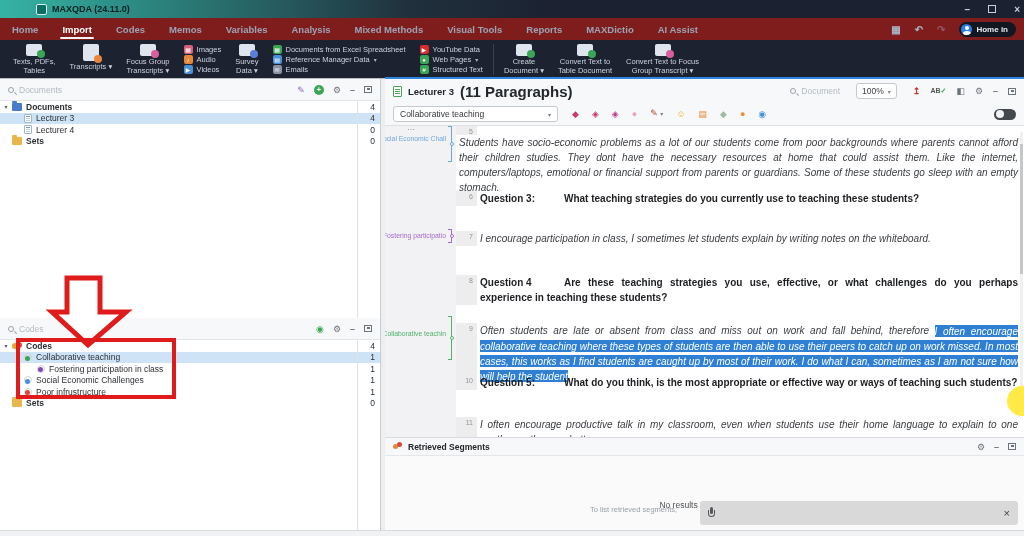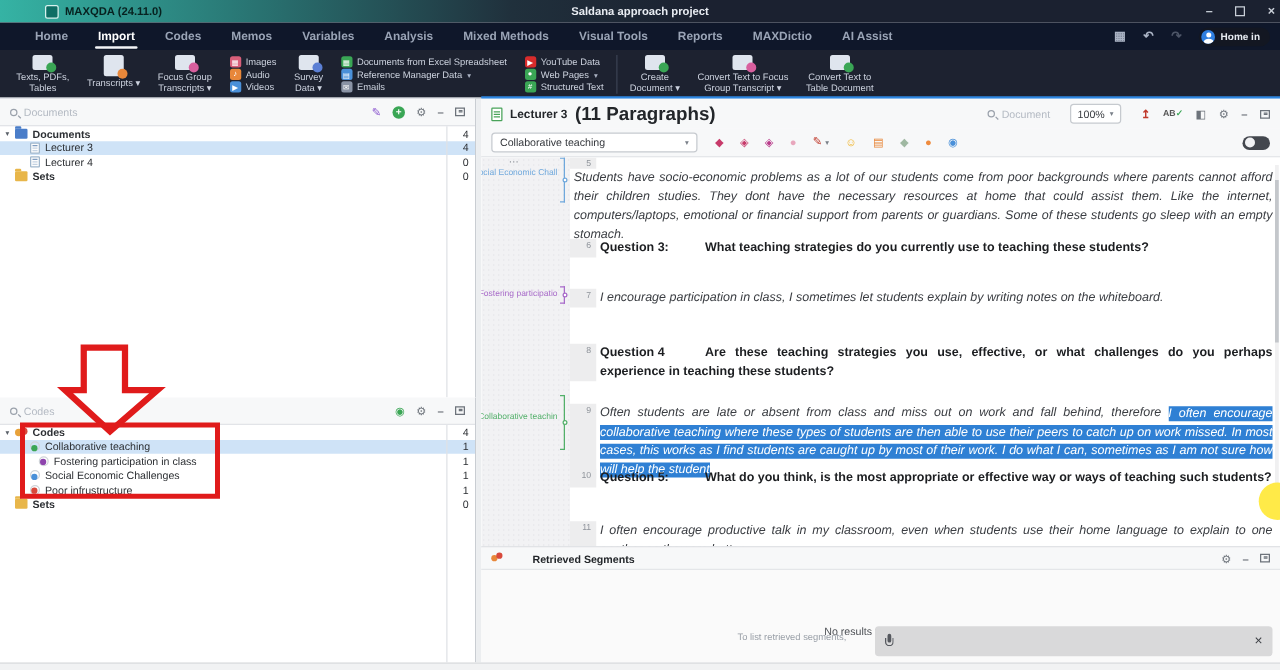--- a/index.html
+++ b/index.html
@@ -12,22 +12,22 @@
   
   .titlebar{position:absolute;left:0;top:0;width:1024px;height:18px;
     background:linear-gradient(90deg,#35b3a4 0%,#2a7a77 18%,#20303c 40%,#1b2130 55%);
     display:flex;align-items:center;color:#07211f;font-size:9px;font-weight:bold;}
   .tb-appicon{width:11px;height:11px;margin-left:36px;margin-right:5px;border-radius:2px;
     background:#0e6e64;border:1px solid #d7f2ee;display:inline-block;}
   .tb-title{position:absolute;left:0;right:0;text-align:center;color:#e8ecf2;font-weight:bold;font-size:9px;}
   .tb-win{position:absolute;right:4px;top:0;height:18px;display:flex;align-items:center;gap:18px;color:#c9cfd8;font-size:10px;}
   .tb-win .wbox{width:8px;height:8px;border:1px solid #c9cfd8;display:inline-block;}
   
-  .menubar{position:absolute;left:0;top:18px;width:1024px;height:22px;background:#0f172a;
-    display:flex;align-items:flex-start;color:#9aa4b6;font-size:9.5px;font-weight:bold;padding-left:16px;}
+  .menubar{position:absolute;left:0;top:18px;width:1024px;height:22px;background:#7f1d1d;
+    display:flex;align-items:flex-start;color:#9aa4b6;font-size:9.5px;font-weight:bold;}
   .menu-item{padding:0 12px;height:22px;display:flex;align-items:center;position:relative;cursor:default;}
   .menu-item.active{color:#ffffff;}
   .menu-item.active::after{content:"";position:absolute;left:10px;right:10px;bottom:1px;height:2px;background:#f2f4f7;border-radius:1px;}
   .menubar-right{position:absolute;right:8px;top:0;height:22px;display:flex;align-items:center;gap:14px;}
   .mb-ic{color:#aab3c4;font-size:10px;}
   .mb-ic.dim{opacity:.4;}
   .signin{display:flex;align-items:center;gap:4px;background:#131722;border-radius:9px;height:15px;padding:0 8px 0 2px;color:#e7ebf1;font-size:8px;font-weight:bold;}
   .signin-av{width:11px;height:11px;border-radius:50%;background:#2f7fe0;position:relative;overflow:hidden;}
   .signin-av::before{content:"";position:absolute;left:3.5px;top:2px;width:4px;height:4px;border-radius:50%;background:#fff;}
   .signin-av::after{content:"";position:absolute;left:1.5px;top:7px;width:8px;height:5px;border-radius:50% 50% 0 0;background:#fff;}
@@ -115,21 +115,21 @@
   .ptext{flex:1;padding-left:3px;font-size:10px;line-height:15px;text-align:justify;}
   .ptext.answer{font-style:italic;color:#3a3d42;}
   .ptext.question{font-weight:bold;color:#1c1e21;font-size:10px;}
   .qlabel{display:inline-block;width:84px;}
   .hl{background:#2f80d4;color:#fff;padding:0.5px 0;}
   .scrollbar{position:absolute;right:1px;top:6px;width:3px;height:280px;background:#f0f0f1;}
   .scrollthumb{position:absolute;right:1px;top:18px;width:3px;height:130px;background:#c4c7cb;}
   .ycursor{position:absolute;left:622px;top:260px;width:30px;height:30px;border-radius:50%;background:#ffe93e;opacity:.95;}
   
   .rs-panel{position:absolute;left:385px;top:437px;width:639px;height:93px;background:#fafafa;border-top:1px solid #d9dbdf;}
-  .rs-head{height:18px;background:#f7f8f9;border-bottom:1px solid #e4e6e9;display:flex;align-items:center;padding:0 8px;gap:24px;}
+  .rs-head{height:18px;background:#f7f8f9;border-bottom:1px solid #e4e6e9;display:flex;align-items:center;padding:0 8px;gap:6px;}
   .rs-title{font-size:8.5px;font-weight:bold;color:#23262a;}
   .rs-icon{width:9px;height:9px;position:relative;}
   .rs-icon::before{content:"";position:absolute;left:0;top:2px;width:5px;height:5px;border-radius:50%;background:#e8873a;}
   .rs-icon::after{content:"";position:absolute;left:4px;top:0;width:5px;height:5px;border-radius:50%;background:#d8493c;}
   .rs-empty1{position:absolute;left:0;width:639px;top:62px;text-align:center;font-size:8.5px;color:#4c4f54;}
   .rs-empty2{position:absolute;left:205px;top:67px;font-size:7.5px;color:#9aa0a8;}
   .dictbar{position:absolute;left:315px;top:63px;width:318px;height:24px;background:#d9d9da;border-radius:3px;display:flex;align-items:center;padding:0 8px;}
   .dict-x{margin-left:auto;font-size:11px;color:#3c3f44;}
   .mic{width:7px;height:12px;position:relative;}
   .mic::before{content:"";position:absolute;left:2px;top:0;width:3px;height:7px;border-radius:2px;background:#55585e;}
@@ -137,21 +137,20 @@
   .statusbar{position:absolute;left:0;top:530px;width:1024px;height:6px;background:#f1f2f3;border-top:1px solid #d9dbde;}
 </style>
 </head>
 <body>
 
 <div id="app">
 
   <div class="titlebar">
     <span class="tb-appicon"></span>
     <span>MAXQDA (24.11.0)</span>
-    <span class="tb-title">Saldana approach project</span>
     <span class="tb-win">
       <span>–</span>
       <span class="wbox"></span>
       <span>×</span>
     </span>
   </div>
 
   <div class="menubar">
     <span id="menu-items" style="display: flex;">
         <span class="menu-item">Home</span>
@@ -225,24 +224,24 @@
           <span class="rb-arrow">▾</span>
         </div>
         <div class="rb-srow">
           <span class="rb-sicon" style="background: rgb(58, 166, 85);">#</span>
           <span>Structured Text</span>
         </div>
       </div>
       <span class="rb-sep"></span>
       <div class="rb-big"><span class="rb-bigicon"><span class="badge" style="background: rgb(58, 166, 85);"></span></span><span>Create
 Document ▾</span></div>
+      <div class="rb-big"><span class="rb-bigicon"><span class="badge" style="background: rgb(58, 166, 85);"></span></span><span>Convert Text to
+Table Document</span></div>
       <div class="rb-big"><span class="rb-bigicon"><span class="badge" style="background: rgb(216, 95, 158);"></span></span><span>Convert Text to Focus
 Group Transcript ▾</span></div>
-      <div class="rb-big"><span class="rb-bigicon"><span class="badge" style="background: rgb(58, 166, 85);"></span></span><span>Convert Text to
-Table Document</span></div>
     </div>
   <div class="grayline"></div>
   <div class="blueline"></div>
 
   <div class="docs-panel">
     <div class="panel-head">
       <span class="ph-search">
         <span class="i-search"></span>
         <span>Documents</span>
       </span>
@@ -302,21 +301,21 @@
           <span class="tr-icon codes-root-icon"></span>
           <span class="tr-label bold">Codes</span>
           <span class="tr-count">4</span>
         </div>
         <div class="tree-row sel" style="padding-left: 12px;">
           <span class="tr-chev"></span>
           <span class="tr-icon code-dot" style="--c: #3aa655;"></span>
           <span class="tr-label">Collaborative teaching</span>
           <span class="tr-count">1</span>
         </div>
-        <div class="tree-row" style="padding-left: 4px; margin-left: 15px;">
+        <div class="tree-row" style="padding-left: 25px;">
           <span class="tr-chev"></span>
           <span class="tr-icon code-dot" style="--c: #8e44ad;"></span>
           <span class="tr-label">Fostering participation in class</span>
           <span class="tr-count">1</span>
         </div>
         <div class="tree-row" style="padding-left: 12px;">
           <span class="tr-chev"></span>
           <span class="tr-icon code-dot" style="--c: #4a90d9;"></span>
           <span class="tr-label">Social Economic Challenges</span>
           <span class="tr-count">1</span>

